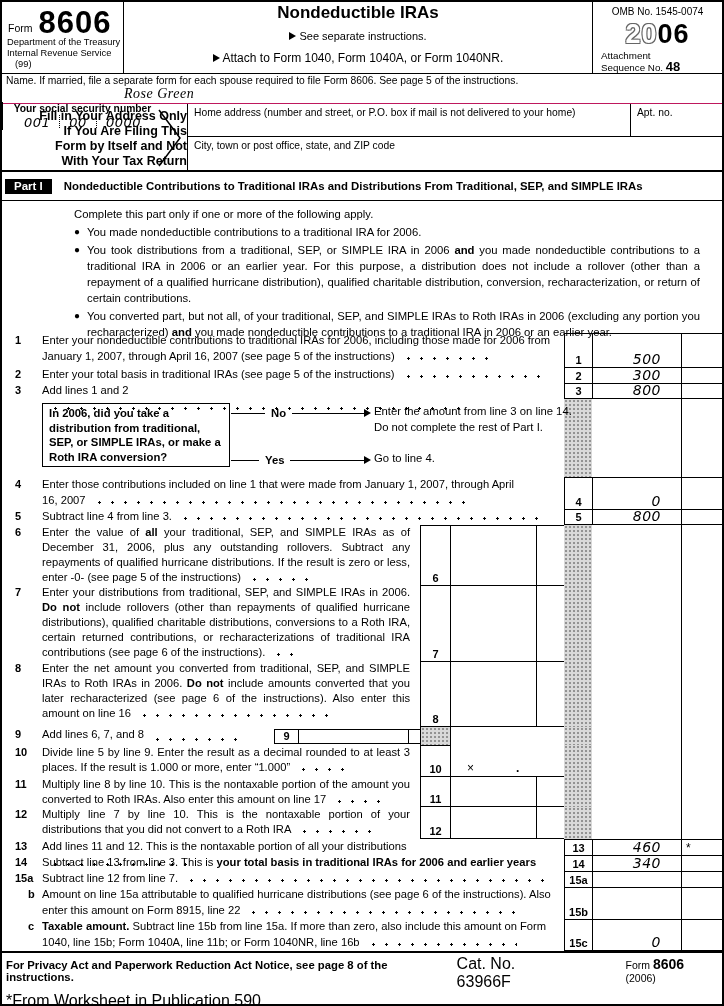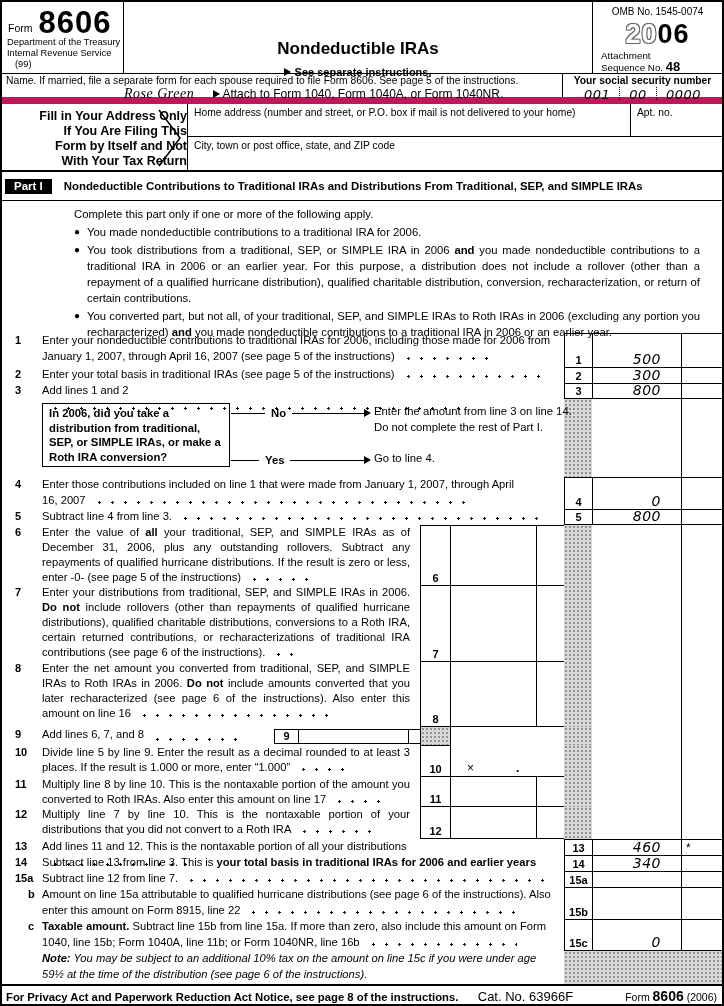--- a/index.html
+++ b/index.html
@@ -26,33 +26,33 @@
          border-top:4px solid transparent; border-bottom:4px solid transparent; }
 
   
   .hdr { display:flex; height:72px; border-bottom:1px solid #000; }
   .hd-left { width:122px; border-right:1.5px solid #000; position:relative; padding:6px 4px 2px 6px; }
   .hd-form-row { display:flex; align-items:flex-start; }
   .hd-form-word { font-size:10.5px; margin-top:14px; }
   .hd-form-no { font-size:31px; font-weight:bold; letter-spacing:1px; margin-left:6px; line-height:30px; }
   .hd-dept { position:absolute; left:5px; bottom:3px; font-size:9.3px; line-height:11px; }
   .hd-dept .code { margin-left:8px; }
-  .hd-center { flex:1; text-align:center; padding-top:1px;margin-top:36px; }
+  .hd-center { flex:1; text-align:center; padding-top:1px; }
   .hd-title { font-size:17px; font-weight:bold; }
-  .hd-sub { font-size:11px; font-weight:bold; margin-top:7px; }
+  .hd-sub { font-size:11px; font-weight:normal; margin-top:7px; }
   .hd-sub2 { font-size:12px; font-weight:normal; margin-top:9px; }
   .hd-right { width:130px; border-left:1.5px solid #000; text-align:center; }
   .hd-omb { font-size:10px; padding-top:4px; }
   .hd-year { font-size:27px; font-weight:bold; line-height:30px; margin-top:2px; letter-spacing:1px; }
   .yr-outline { color:#fff; text-shadow:-1px -1px 0 #666,1px -1px 0 #666,-1px 1px 0 #666,1px 1px 0 #666; }
   .hd-attach { text-align:left; padding-left:8px; font-size:9.8px; line-height:11px; margin-top:1px; }
   .hd-seq-no { font-size:13px; font-weight:bold; }
 
   
-  .name-row { display:flex; height:30px; border-bottom:7px solid #be185d; }
+  .name-row { display:flex; height:30px; border-bottom:1px solid #be185d;flex-direction:column; }
   .name-left { flex:1; padding:1px 4px 0 4px; }
   .name-label { font-size:10.3px; }
   .name-value { margin-left:118px; font-size:14px;font-family:Liberation Serif, serif; }
   .ssn-box { width:160px; border-left:1px solid #000; padding-top:1px; }
   .ssn-label { font-size:10.3px; font-weight:bold; text-align:center; }
   .ssn-vals { display:flex; align-items:flex-start; justify-content:center; margin-top:1px; font-size:13px; }
   .ssn-sep { border-left:1px dotted #000; height:13px; margin:0 9px; }
 
   
   .addr { display:flex; height:66px; }
@@ -123,21 +123,21 @@
   .x-dec { display:flex; align-items:flex-end; padding:0 0 1px 16px; font-size:12px; }
   .x-dec .pt { margin-left:42px; font-weight:bold; }
 
   
   .note-txt { font-size:11.2px; line-height:15.5px; font-style:italic; }
 
   
   .foot { height:33px; border-top:2px solid #000; padding:2px 5px 0 4px; }
   .foot-row { display:flex; align-items:baseline; }
   .foot-privacy { font-weight:bold; font-size:11.3px; }
-  .foot-cat { font-size:13px; margin-left:auto; margin-right:52px; }
+  .foot-cat { font-size:16px; margin-left:auto; margin-right:52px; }
   .foot-form { font-size:10.5px; }
   .foot-form .no { font-size:14px; font-weight:bold; }
   .foot-ws { font-size:16px; margin-top:1px; }
 </style>
 </head>
 <body>
 
 <div class="page">
 
   <div class="hdr">
@@ -455,27 +455,20 @@
     <div class="row" style="height:32px">
       <div class="left">
         <div class="lno indent">c</div>
         <div class="txt"><span class="b">Taxable amount.</span><span> Subtract line 15b from line 15a. If more than zero, also include this amount on Form 1040, line 15b; Form 1040A, line 11b; or Form 1040NR, line 16b</span><span class="dots" style="width:150px"></span></div>
       </div>
       <div class="cell cnum bb">15c</div>
       <div class="cell camt hand bb">0</div>
       <div class="cell ccents bb"></div>
     </div>
 
-    <div class="row" style="height:33px">
-      <div class="left">
-        <div class="lno"></div>
-        <div class="txt note-txt"><span class="b">Note:</span><span> You may be subject to an additional 10% tax on the amount on line 15c if you were under age 59½ at the time of the distribution (see page 6 of the instructions).</span></div>
-      </div>
-      <div class="stipple" style="width:158px"></div>
-    </div>
 
   </div>
 
   <div class="foot">
     <div class="foot-row">
       <span class="foot-privacy">For Privacy Act and Paperwork Reduction Act Notice, see page 8 of the instructions.</span>
       <span class="foot-cat">Cat. No. 63966F</span>
       <span class="foot-form">
         <span>Form</span>
         <span class="no">8606</span>

